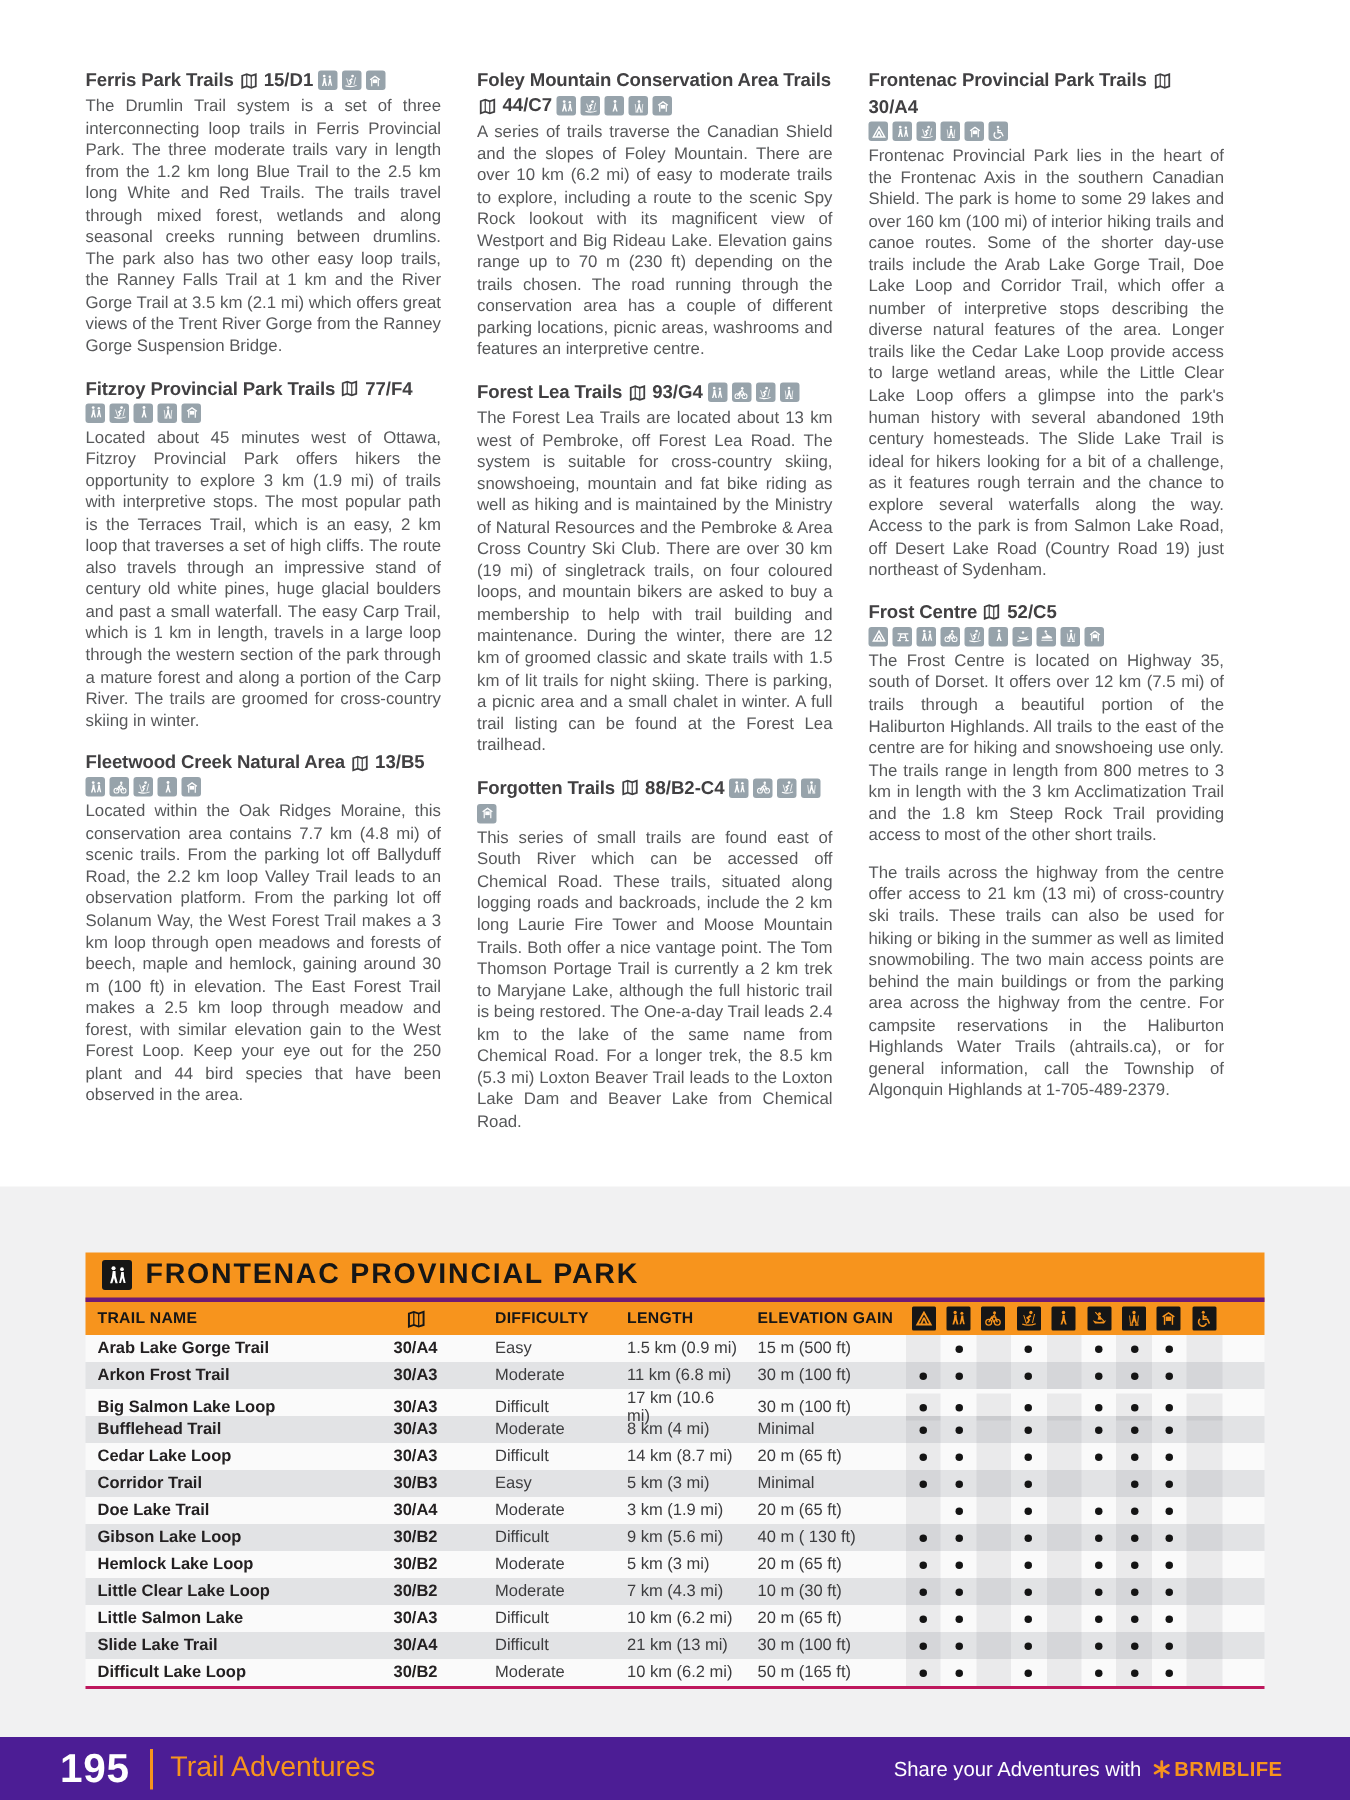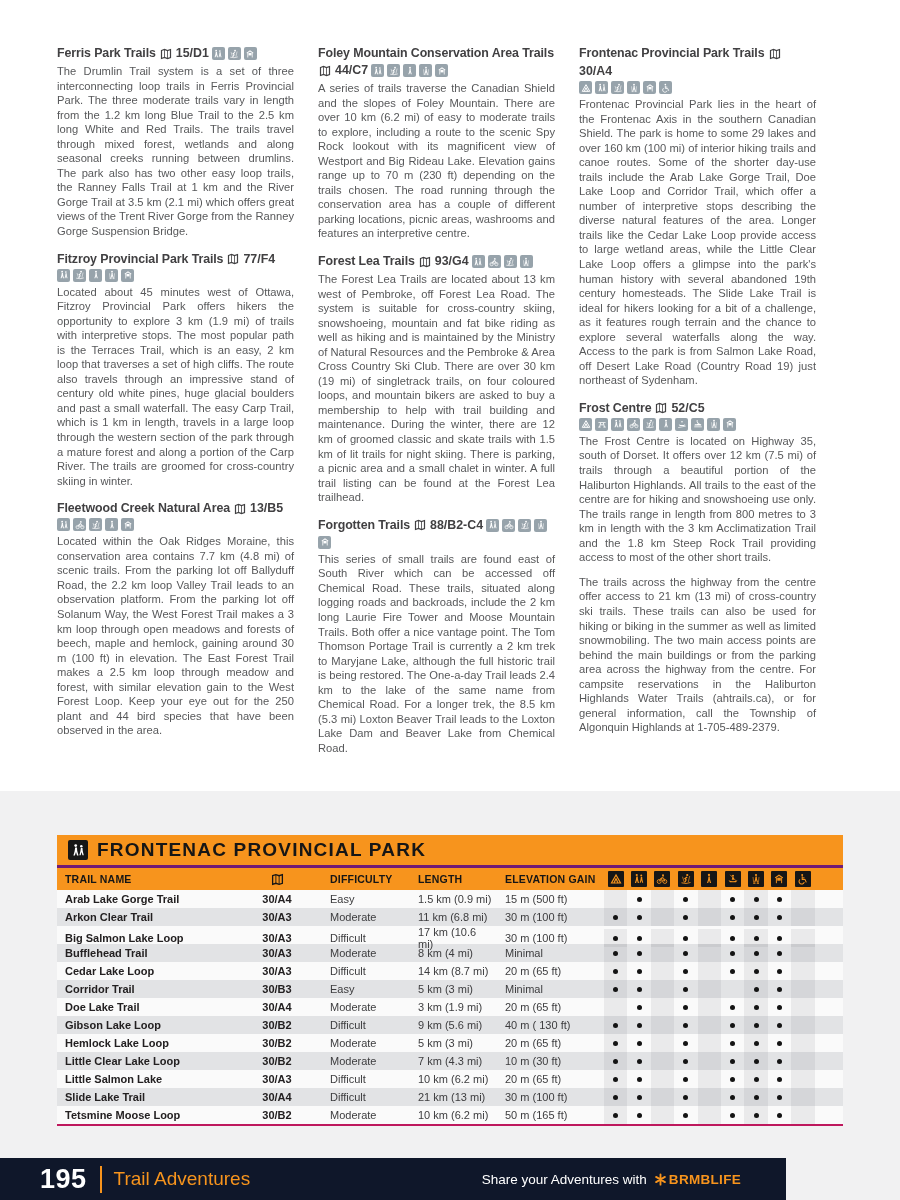--- a/index.html
+++ b/index.html
@@ -76,22 +76,22 @@
   .c-map  { text-align:center; font-weight:bold; color:#232021; }
   .c-diff { padding-left:21px; }
   .c-len  { padding-left:13px; }
   .c-elev { padding-left:13px; }
   .c-amen { display:flex; justify-content:center; align-items:center; height:18px; }
   .c-amen.shade { background:rgba(120,124,130,0.12); }
   .dot { width:5px; height:5px; border-radius:50%; background:#141414; }
 
   
   .footer {
-    position:absolute; left:0; bottom:0; width:786px; height:42px;
-    background:#0f172a; display:flex; align-items:center;
+    position:absolute; left:0; bottom:0; width:900px; height:42px;
+    background:#4c1d95; display:flex; align-items:center;
   }
   .f-page { color:#ffffff; font-size:27px; font-weight:bold; margin-left:40px; letter-spacing:0.5px; }
   .f-rule { width:2px; height:27px; background:#f7941d; margin:0 12px 0 13px; }
   .f-section { color:#f7941d; font-size:19px; }
   .f-right { margin-left:auto; margin-right:45px; display:flex; align-items:center; gap:2px; }
   .f-share { color:#ffffff; font-size:13.5px; }
   .f-brmb-glyph { display:inline-flex; width:13px; height:13px; color:#f7941d; margin-left:5px; }
   .f-brmb-glyph svg { width:100%; height:100%; }
   .f-hashtag { color:#f7941d; font-size:13.5px; font-weight:bold; letter-spacing:0.3px; }
 </style>
@@ -727,21 +727,21 @@
           </span>
           <span class="c-amen shade">
             <span class="dot"></span>
           </span>
           <span class="c-amen">
             <span class="dot"></span>
           </span>
           <span class="c-amen shade"></span>
         </div>
         <div class="tt-grid-row tt-row">
-          <span class="c-name">Arkon Clear Trail</span>
+          <span class="c-name">Arkon Frost Trail</span>
           <span class="c-map">30/A3</span>
           <span class="c-diff">Moderate</span>
           <span class="c-len">11 km (6.8 mi)</span>
           <span class="c-elev">30 m (100 ft)</span>
           <span class="c-amen shade">
             <span class="dot"></span>
           </span>
           <span class="c-amen">
             <span class="dot"></span>
           </span>
@@ -1031,21 +1031,21 @@
           </span>
           <span class="c-amen shade">
             <span class="dot"></span>
           </span>
           <span class="c-amen">
             <span class="dot"></span>
           </span>
           <span class="c-amen shade"></span>
         </div>
         <div class="tt-grid-row tt-row">
-          <span class="c-name">Tetsmine Moose Loop</span>
+          <span class="c-name">Difficult Lake Loop</span>
           <span class="c-map">30/B2</span>
           <span class="c-diff">Moderate</span>
           <span class="c-len">10 km (6.2 mi)</span>
           <span class="c-elev">50 m (165 ft)</span>
           <span class="c-amen shade">
             <span class="dot"></span>
           </span>
           <span class="c-amen">
             <span class="dot"></span>
           </span>

